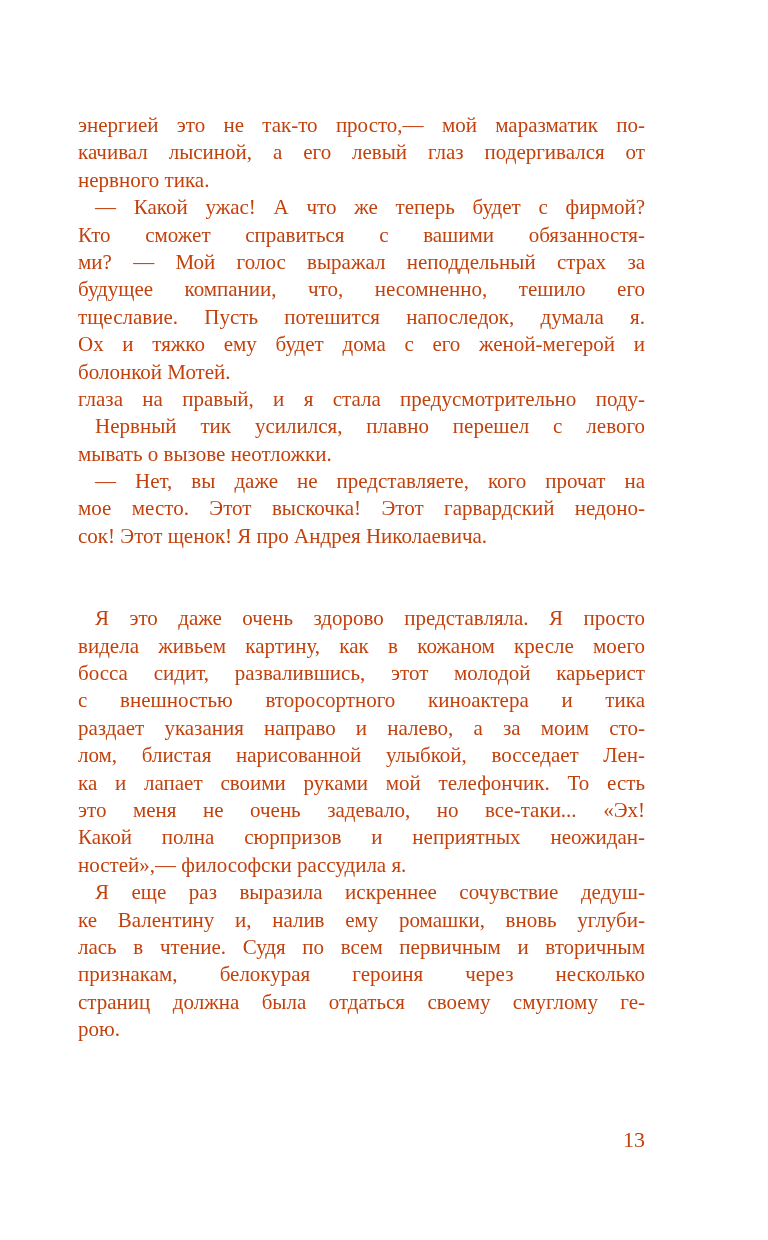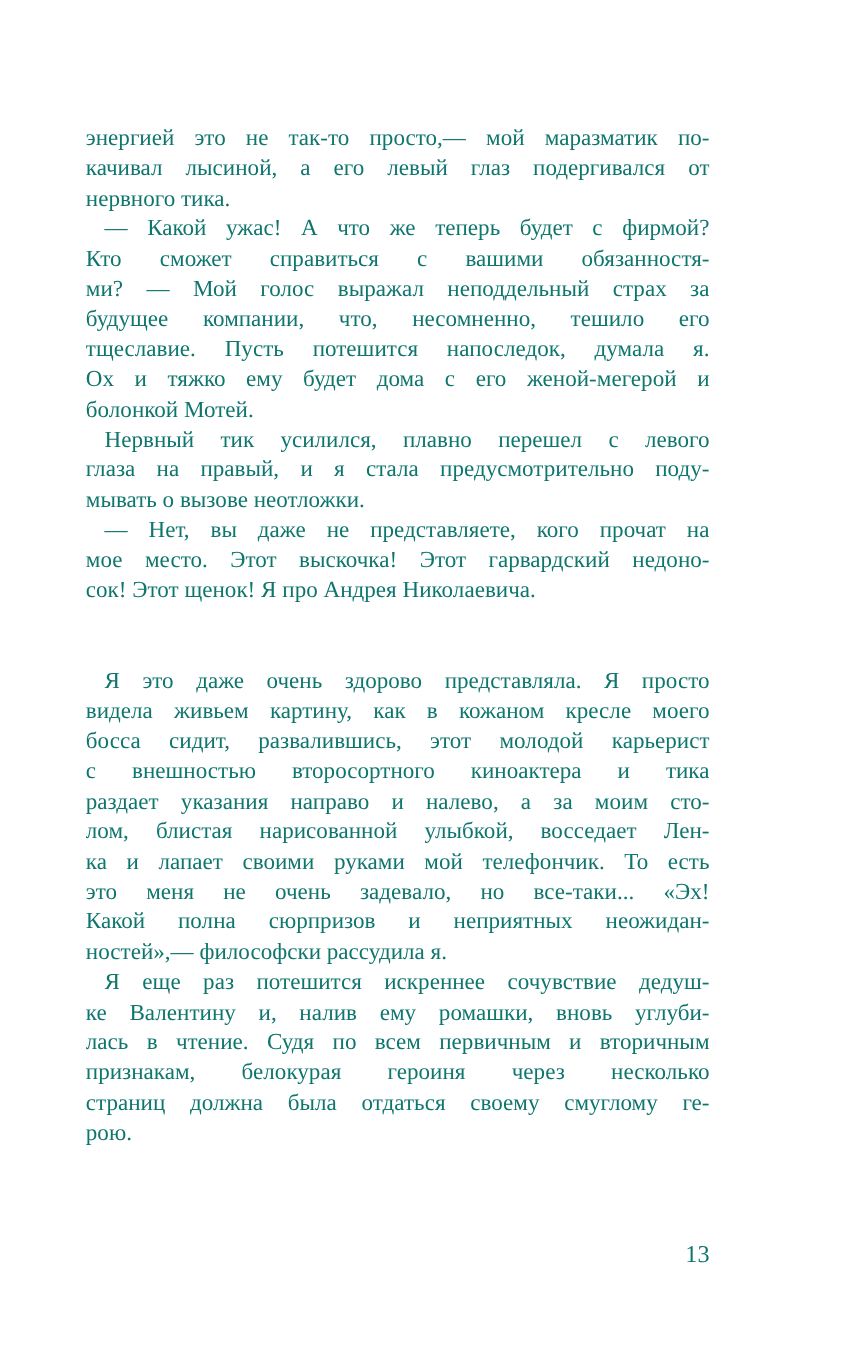--- a/index.html
+++ b/index.html
@@ -7,21 +7,21 @@
     padding: 0;
     background: #ffffff;
   }
   .book-page {
     position: relative;
     width: 768px;
     height: 1240px;
     background: #ffffff;
     overflow: hidden;
     font-family: "Liberation Serif", "DejaVu Serif", serif;
-    color: #0f766e;
+    color: #c2410c;
   }
   .text-block {
     position: absolute;
     left: 78px;
     top: 112px;
     width: 567px;
     font-size: 21px;
     line-height: 27.4px;
   }
   .paragraph {
@@ -68,43 +68,43 @@
       <div class="paragraph">
         <div class="line indent">— Какой ужас! А что же теперь будет с фирмой?</div>
         <div class="line">Кто сможет справиться с вашими обязанностя-</div>
         <div class="line">ми? — Мой голос выражал неподдельный страх за</div>
         <div class="line">будущее компании, что, несомненно, тешило его</div>
         <div class="line">тщеславие. Пусть потешится напоследок, думала я.</div>
         <div class="line">Ох и тяжко ему будет дома с его женой-мегерой и</div>
         <div class="line last">болонкой Мотей.</div>
       </div>
       <div class="paragraph">
+        <div class="line">глаза на правый, и я стала предусмотрительно поду-</div>
         <div class="line indent">Нервный тик усилился, плавно перешел с левого</div>
-        <div class="line">глаза на правый, и я стала предусмотрительно поду-</div>
         <div class="line last">мывать о вызове неотложки.</div>
       </div>
       <div class="paragraph">
         <div class="line indent">— Нет, вы даже не представляете, кого прочат на</div>
         <div class="line">мое место. Этот выскочка! Этот гарвардский недоно-</div>
         <div class="line last">сок! Этот щенок! Я про Андрея Николаевича.</div>
       </div>
       <div class="paragraph gap-before">
         <div class="line indent">Я это даже очень здорово представляла. Я просто</div>
         <div class="line">видела живьем картину, как в кожаном кресле моего</div>
         <div class="line">босса сидит, развалившись, этот молодой карьерист</div>
         <div class="line">с внешностью второсортного киноактера и тика</div>
         <div class="line">раздает указания направо и налево, а за моим сто-</div>
         <div class="line">лом, блистая нарисованной улыбкой, восседает Лен-</div>
         <div class="line">ка и лапает своими руками мой телефончик. То есть</div>
         <div class="line">это меня не очень задевало, но все-таки... «Эх!</div>
         <div class="line">Какой полна сюрпризов и неприятных неожидан-</div>
         <div class="line last">ностей»,— философски рассудила я.</div>
       </div>
       <div class="paragraph">
-        <div class="line indent">Я еще раз потешится искреннее сочувствие дедуш-</div>
+        <div class="line indent">Я еще раз выразила искреннее сочувствие дедуш-</div>
         <div class="line">ке Валентину и, налив ему ромашки, вновь углуби-</div>
         <div class="line">лась в чтение. Судя по всем первичным и вторичным</div>
         <div class="line">признакам, белокурая героиня через несколько</div>
         <div class="line">страниц должна была отдаться своему смуглому ге-</div>
         <div class="line last">рою.</div>
       </div>
     </div>
   <div class="page-number">13</div>
 </div>
 

